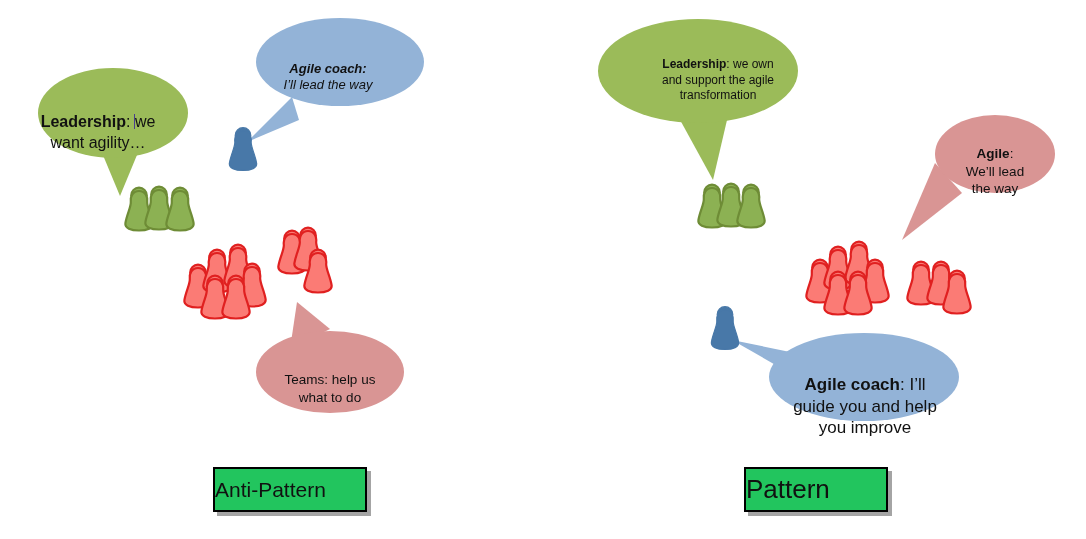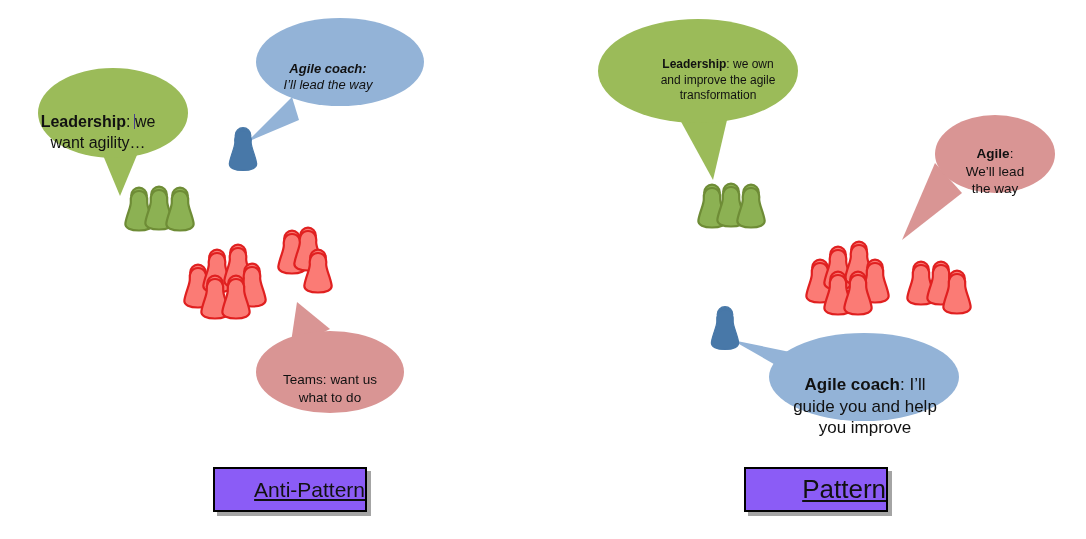--- a/index.html
+++ b/index.html
@@ -32,29 +32,28 @@
     font-family: "Liberation Sans", sans-serif;
     line-height: 1.28;
     pointer-events: none;
     white-space: pre-line;
   }
   .bubble-text .who { font-weight: bold; }
 
   
   .caption-box {
     position: absolute;
-    background: #8b5cf6;
+    background: #22c55e;
     border: 2.5px solid #000000;
     box-shadow: 4px 4px 0 rgba(90,90,90,0.55);
     display: flex;
     align-items: center;
-    justify-content: flex-end;
+    justify-content: flex-start;
     color: #111111;
     font-family: "Liberation Sans", sans-serif;
-    text-decoration: underline;
   }
   .caret {
     display: inline-block;
     width: 1px;
     height: 0.95em;
     background: #4a3f8f;
     vertical-align: -0.12em;
     margin: 0 -0.5px;
   }
 </style>
@@ -161,25 +160,25 @@
 
   <div class="bubble-text" style="left:27px; top:92px; width:142px; font-size:16px;">
     <span class="who">Leadership</span><span>: </span><span class="caret"></span><span>we</span><br><span>want agility…</span>
   </div>
 
   <div class="bubble-text" style="left:250px; top:44px; width:156px; font-size:13px;font-style:italic;">
     <span class="who">Agile coach:</span><br><span>I’ll lead the way</span>
   </div>
 
   <div class="bubble-text" style="left:259px; top:354px; width:142px; font-size:13.5px;">
-    <span>Teams:</span><span> </span><span>want us</span><br><span>what to do</span>
+    <span>Teams:</span><span> </span><span>help us</span><br><span>what to do</span>
   </div>
 
   <div class="bubble-text" style="left:628px; top:42px; width:180px; font-size:12px;">
-    <span class="who">Leadership</span><span>: </span><span>we own</span><br><span>and improve the agile</span><br><span>transformation</span>
+    <span class="who">Leadership</span><span>: </span><span>we own</span><br><span>and support the agile</span><br><span>transformation</span>
   </div>
 
   <div class="bubble-text" style="left:940px; top:128px; width:110px; font-size:13.5px;">
     <span class="who">Agile</span><span>:</span><br><span>We’ll lead</span><br><span>the way</span>
   </div>
 
   <div class="bubble-text" style="left:786px; top:352px; width:158px; font-size:17px;">
     <span class="who">Agile coach</span><span>: </span><span>I’ll</span><br><span>guide you and help</span><br><span>you improve</span>
   </div>
 

